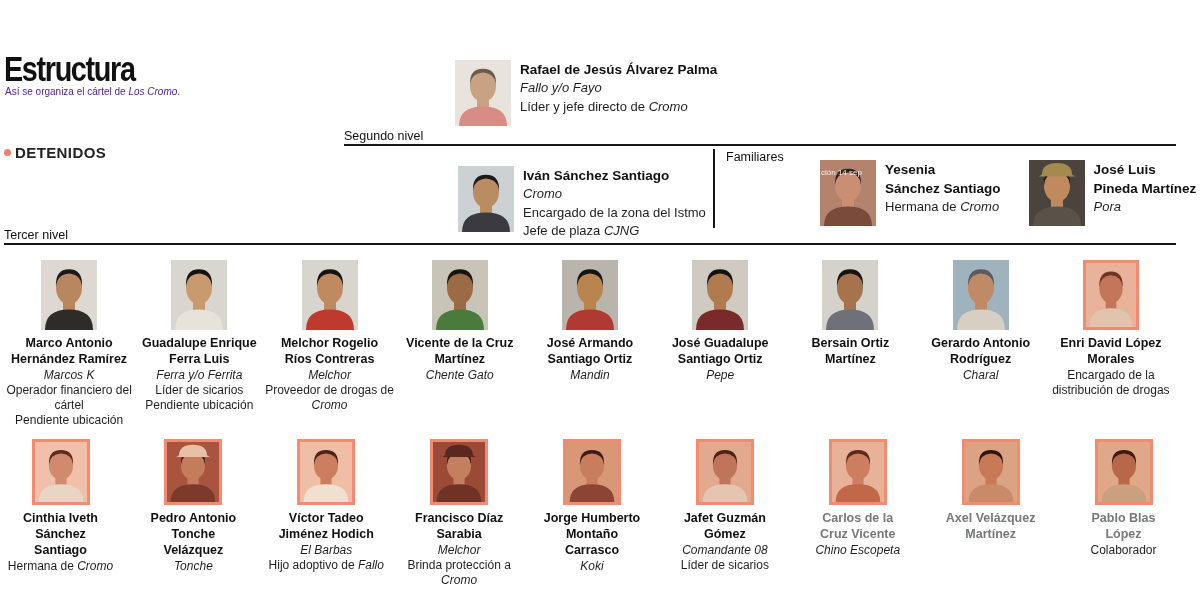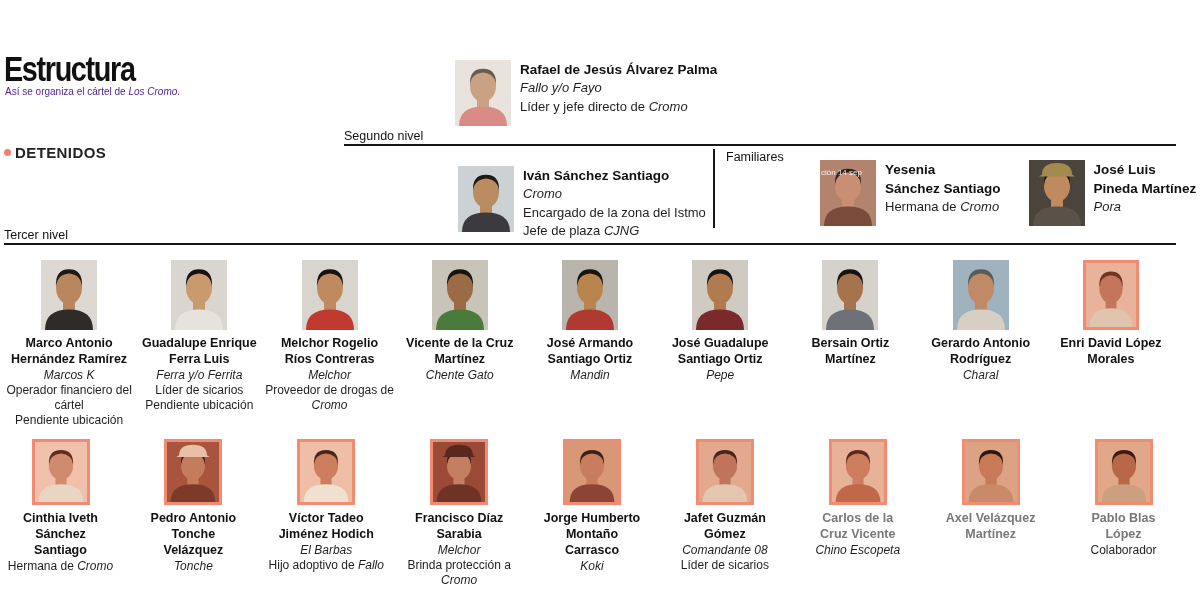--- a/index.html
+++ b/index.html
@@ -285,20 +285,21 @@
             <rect x="0" y="0" width="56" height="68" fill="#e9b39b"></rect>
             <rect x="22" y="36" width="12" height="16" fill="#c4765a"></rect>
             <path d="M4,68 Q4,48 28,48 Q52,48 52,68 Z" fill="#e0c4ad"></path>
             <ellipse cx="28" cy="27" rx="13" ry="16" fill="#c4765a"></ellipse>
             <path d="M15,26 Q14,9 28,9 Q42,9 41,26 Q40,14 28,13 Q16,14 15,26 Z" fill="#6e3526"></path>
           </svg>
         </div>
         <div class="info">
           <div class="pname">Enri David López
 Morales</div>
+          <div class="role"><span>Encargado de la distribución de drogas</span></div>
         </div>
       </div>
     </div>
   <div class="rows" id="row2" style="left:2px;top:391px;width:1180px;">
       <div class="person stack r2">
         <div class="photo detained">
           <svg viewBox="0 0 56 68" preserveAspectRatio="none">
             <rect x="0" y="0" width="56" height="68" fill="#f0c0aa"></rect>
             <rect x="22" y="36" width="12" height="16" fill="#d08a6e"></rect>
             <path d="M4,68 Q4,48 28,48 Q52,48 52,68 Z" fill="#e8d5c4"></path>

